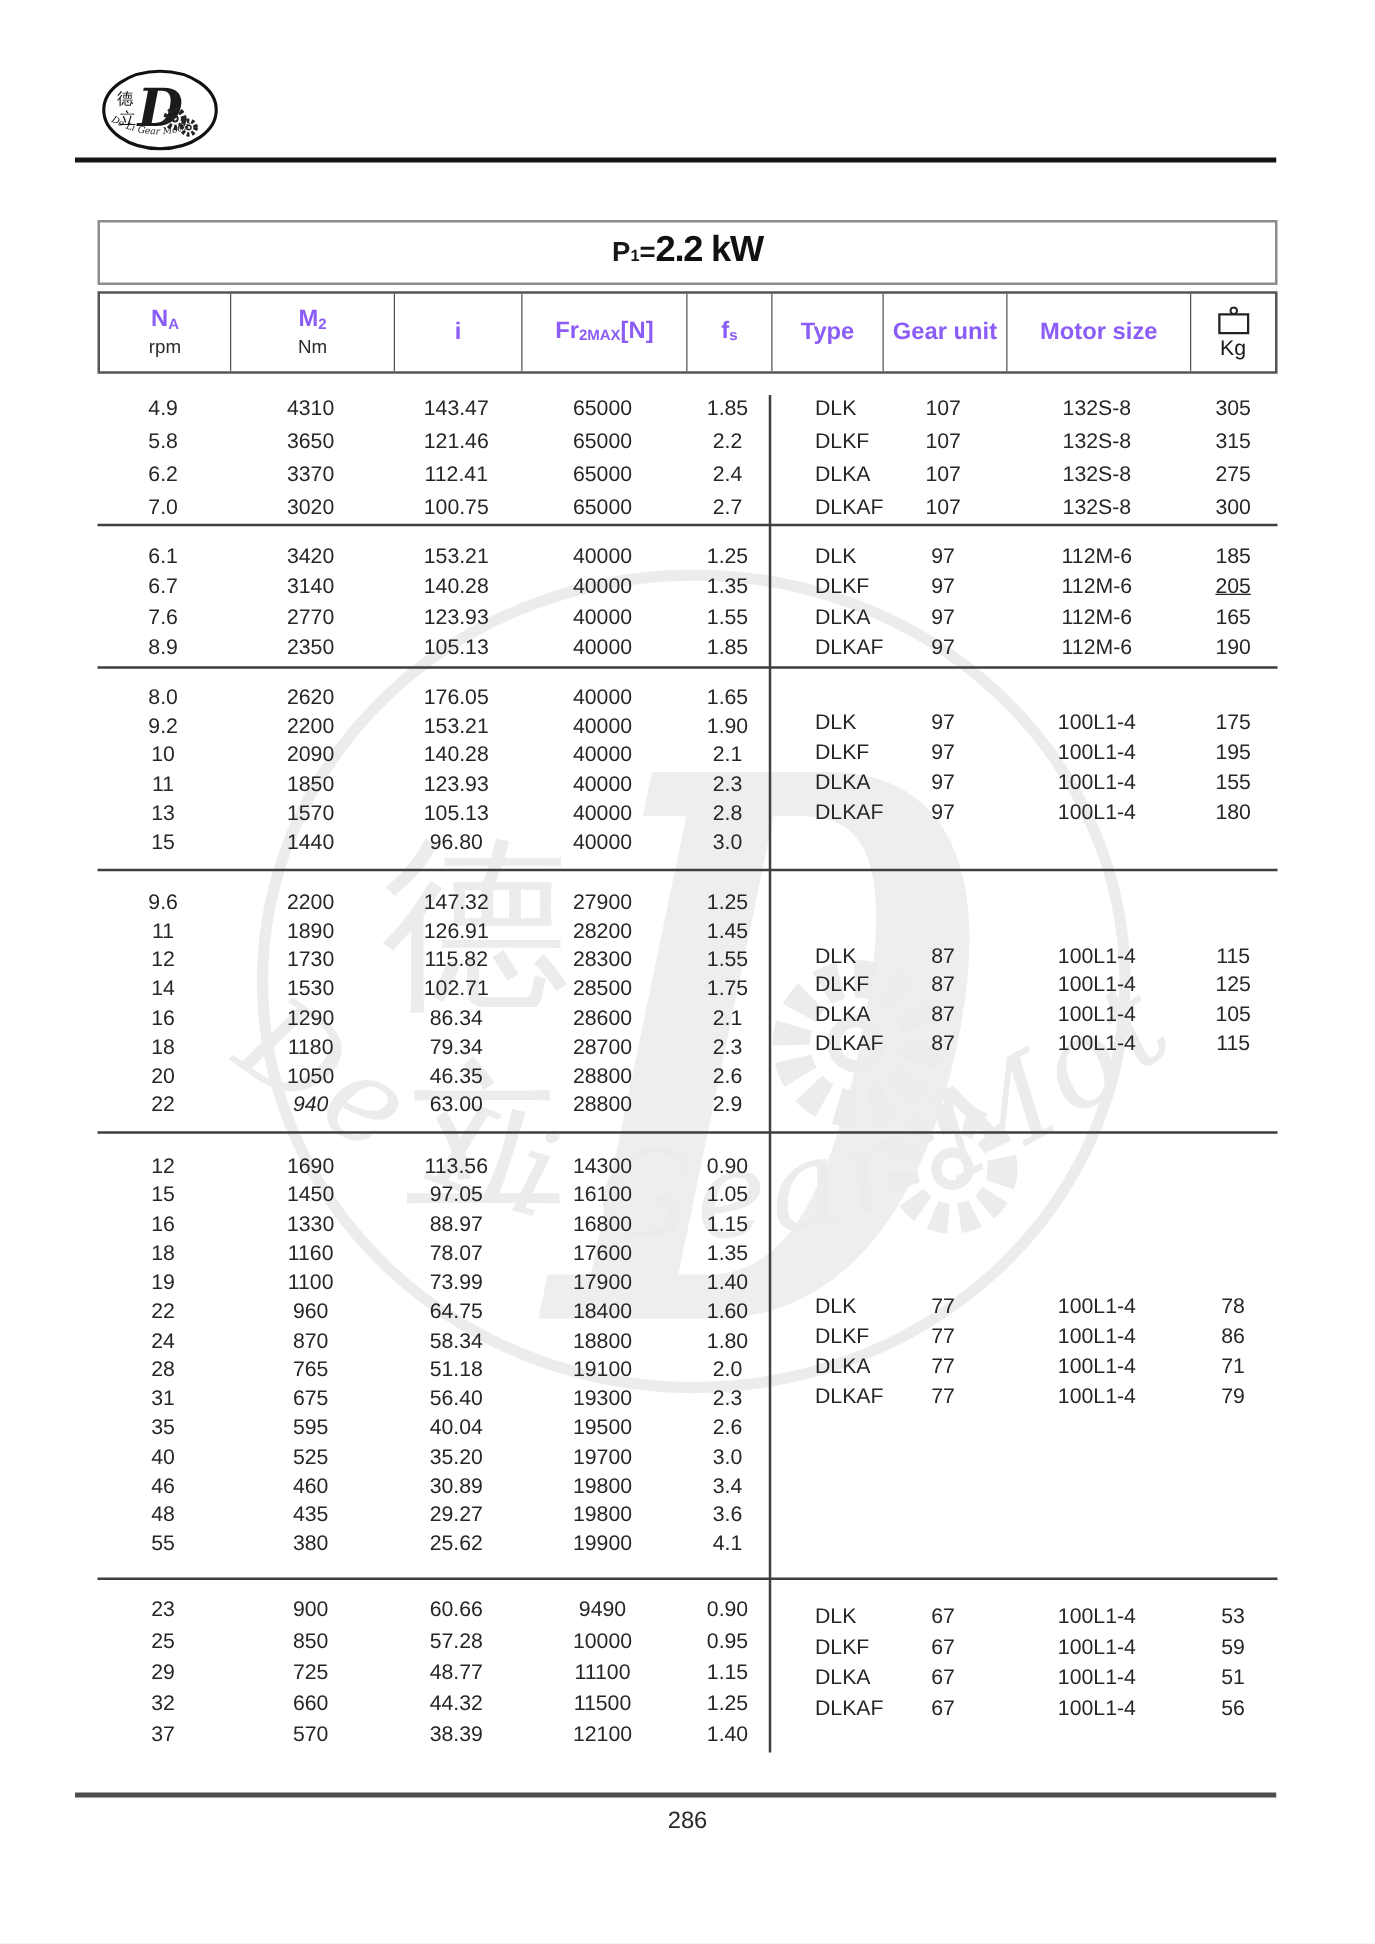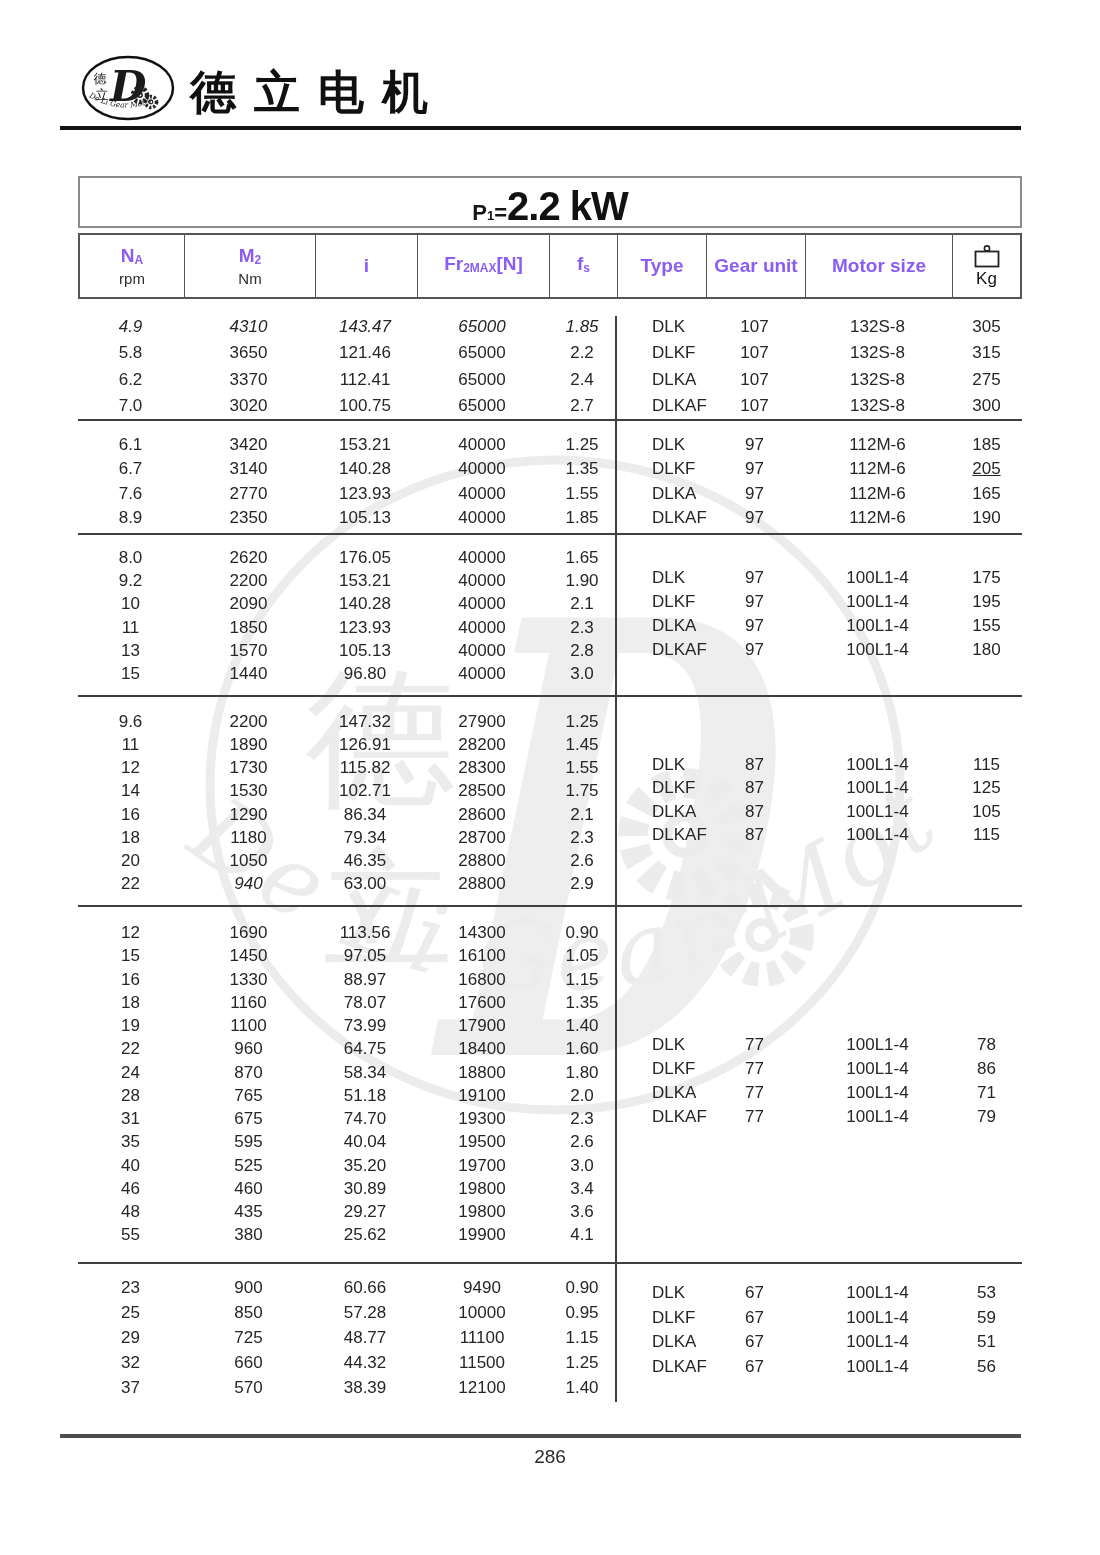--- a/index.html
+++ b/index.html
@@ -15,21 +15,21 @@
   
   .watermark{position:absolute;left:0;top:0;pointer-events:none;opacity:0.095;}
 
   
   .title-box{position:absolute;left:78px;top:176px;width:944px;height:52px;box-sizing:border-box;
              border:2px solid #8c8c8c;display:flex;align-items:baseline;justify-content:center;
              padding-top:6px;}
   .title-p{font-size:22px;font-weight:bold;color:#161616;}
   .title-sub{font-size:13px;font-weight:bold;color:#161616;}
   .title-eq{font-size:22px;font-weight:bold;color:#161616;}
-  .title-val{font-size:40px;font-weight:bold;color:#111;letter-spacing:-1px;}
+  .title-val{font-size:29px;font-weight:bold;color:#111;letter-spacing:-1px;}
 
   
   .col-headers{position:absolute;left:78px;top:233px;width:944px;height:66px;box-sizing:border-box;
                border:2px solid #555;display:flex;}
   .hcell{box-sizing:border-box;border-right:1.5px solid #555;display:flex;flex-direction:column;
          align-items:center;justify-content:center;gap:1px;}
   .hcell:last-child{border-right:none;}
   .hmain{font-size:19px;font-weight:bold;color:#8b5cf6;line-height:20px;text-align:right;}
   .hsub{font-size:12px;font-weight:bold;vertical-align:-2px;}
   .hunit{font-size:15px;color:#2b2b2b;line-height:16px;}
@@ -83,21 +83,20 @@
       <circle cx="60" cy="41" r="2.2" stroke-width="1.5"></circle>
       <circle cx="71" cy="48" r="5.5" stroke-width="3.6" stroke-dasharray="2.2 1.8"></circle>
       <circle cx="71" cy="48" r="1.8" stroke-width="1.2"></circle>
     </g>
     <path id="logo-arc" d="M 7 42 Q 48 66 89 40" fill="none"></path>
     <text font-size="7.5" font-style="italic" font-family="DejaVu Serif, serif" fill="#222">
       <textPath href="#logo-arc" startOffset="2">De Li Gear Motor</textPath>
     </text>
   </svg>
 
-  <div class="brand-title">德立电机</div>
   <div class="top-rule"></div>
 
   <div class="title-box">
     <span class="title-p">P</span>
       <span class="title-sub">1</span>
       <span class="title-eq">=</span>
       <span class="title-val">2.2 kW</span>
   </div>
 
   <div class="col-headers">
@@ -136,21 +135,21 @@
     <div class="hcell" style="flex:1">
       <svg width="30" height="24" viewBox="0 0 30 24">
         <circle cx="15" cy="3.5" r="2.6" fill="none" stroke="#222" stroke-width="1.6"></circle>
         <rect x="3.5" y="6.5" width="23" height="15" fill="none" stroke="#222" stroke-width="1.8"></rect>
       </svg>
       <div class="kg-label">Kg</div>
     </div>
   </div>
 
   <div class="data-area" id="data-blocks">
-      <div class="drow" style="top: 315px; font-style: italic;">
+      <div class="drow" style="top: 315px;">
         <span class="dcell" style="left: 0px; width: 105px;">4.9</span>
         <span class="dcell" style="left: 105px; width: 131px;">4310</span>
         <span class="dcell" style="left: 236px; width: 102px;">143.47</span>
         <span class="dcell" style="left: 338px; width: 132px;">65000</span>
         <span class="dcell" style="left: 470px; width: 68px;">1.85</span>
       </div>
       <div class="drow" style="top: 341.3px;">
         <span class="dcell" style="left: 0px; width: 105px;">5.8</span>
         <span class="dcell" style="left: 105px; width: 131px;">3650</span>
         <span class="dcell" style="left: 236px; width: 102px;">121.46</span>
@@ -449,21 +448,21 @@
       <div class="drow" style="top: 1083.75px;">
         <span class="dcell" style="left: 0px; width: 105px;">28</span>
         <span class="dcell" style="left: 105px; width: 131px;">765</span>
         <span class="dcell" style="left: 236px; width: 102px;">51.18</span>
         <span class="dcell" style="left: 338px; width: 132px;">19100</span>
         <span class="dcell" style="left: 470px; width: 68px;">2.0</span>
       </div>
       <div class="drow" style="top: 1107px;">
         <span class="dcell" style="left: 0px; width: 105px;">31</span>
         <span class="dcell" style="left: 105px; width: 131px;">675</span>
-        <span class="dcell" style="left: 236px; width: 102px;">74.70</span>
+        <span class="dcell" style="left: 236px; width: 102px;">56.40</span>
         <span class="dcell" style="left: 338px; width: 132px;">19300</span>
         <span class="dcell" style="left: 470px; width: 68px;">2.3</span>
       </div>
       <div class="drow" style="top: 1130.25px;">
         <span class="dcell" style="left: 0px; width: 105px;">35</span>
         <span class="dcell" style="left: 105px; width: 131px;">595</span>
         <span class="dcell" style="left: 236px; width: 102px;">40.04</span>
         <span class="dcell" style="left: 338px; width: 132px;">19500</span>
         <span class="dcell" style="left: 470px; width: 68px;">2.6</span>
       </div>

